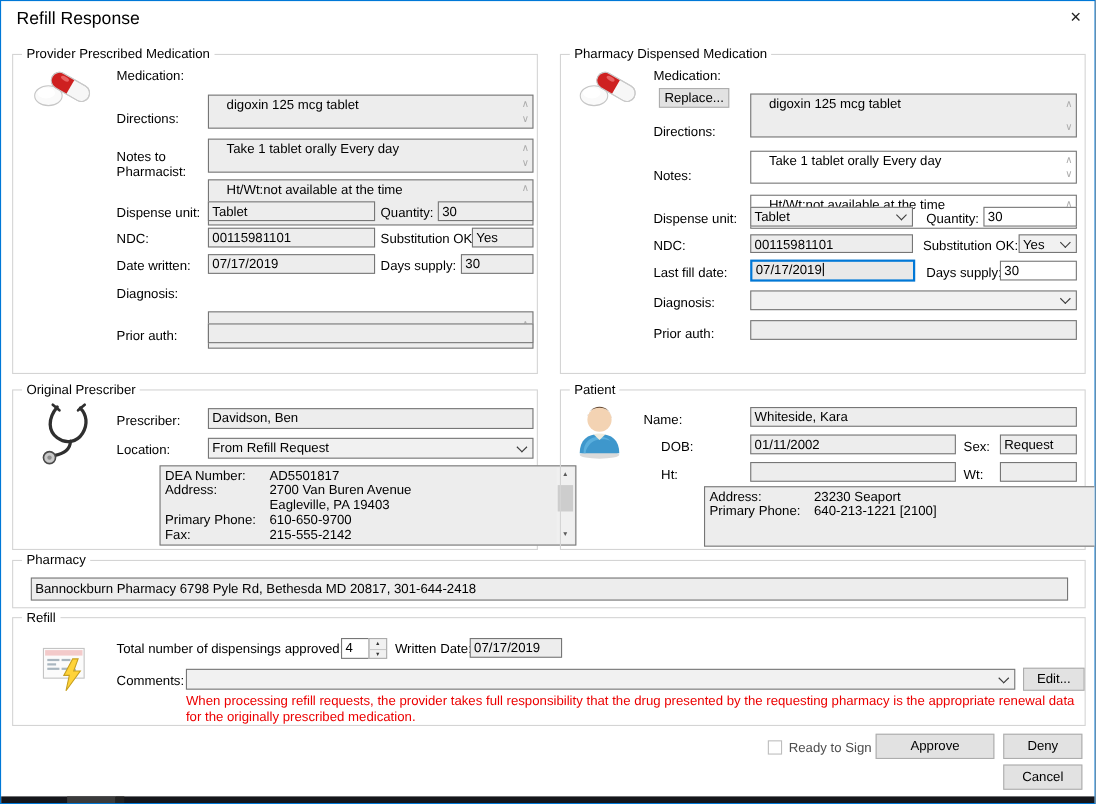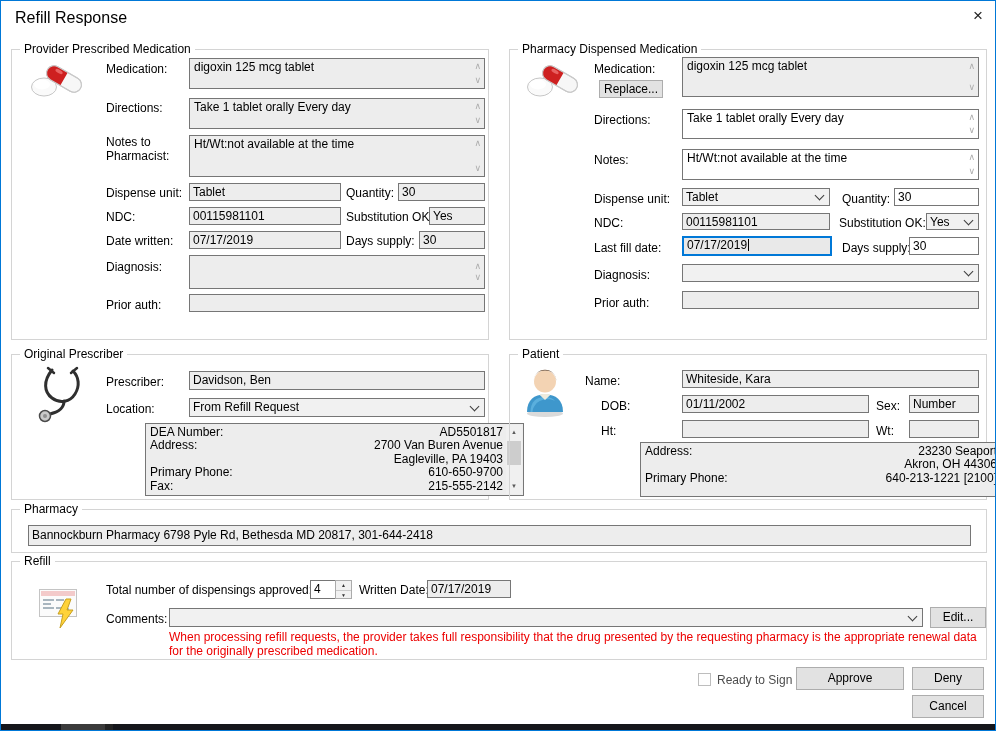--- a/index.html
+++ b/index.html
@@ -10,33 +10,33 @@
   .closebtn { position:absolute; left:962px; top:3px; width:30px; height:24px; text-align:center;
               font-size:17px; line-height:24px; color:#222; cursor:default; }
   .grp { position:absolute; border:1px solid #D4D4D4; box-sizing:border-box; }
   .cap { position:absolute; top:-8px; left:8px; background:#fff; padding:0 4px; line-height:15px; white-space:nowrap; }
   .lbl { position:absolute; line-height:14px; white-space:nowrap; }
   .wrap { white-space:normal; }
   .fld { position:absolute; box-sizing:border-box; border:1px solid #767676; background:#EDEDED;
          padding:1px 3px 0 3px; line-height:14px; white-space:nowrap; overflow:hidden; }
   .white { background:#fff; }
   .combo { background:#F1F1F1; padding-right:18px; }
-  .ml { white-space:normal; line-height:13px; padding:2px 17px 2px 4px; }
+  .ml { white-space:normal; line-height:13px; padding:2px 17px 2px 16px;margin-top:28px; }
   .chev { position:absolute; right:6px; top:50%; margin-top:-5px; width:6px; height:6px;
           border-right:1.5px solid #3C3C3C; border-bottom:1.5px solid #3C3C3C; transform:rotate(45deg); }
   .sc { position:absolute; right:3px; color:#ACACAC; font-size:9px; line-height:9px; }
   .btn { position:absolute; box-sizing:border-box; border:1px solid #ADADAD; background:#E2E2E2;
          text-align:center; cursor:default; overflow:hidden; }
   .focusfld { border:2px solid #0078D7; background:#E9E9E9; padding-top:0; }
   .caret { display:inline-block; width:1px; height:12px; background:#000; vertical-align:-2px; margin-left:1px; }
   .infobox { position:absolute; box-sizing:border-box; border:1px solid #767676; background:#EDEDED;
              padding:2px 20px 2px 4px; overflow:hidden;margin-left:39px; }
   .irow { display:flex; line-height:13.4px; }
   .il { width:95px; flex:none; }
-  .iv { flex:1;text-align:right; }
+  .iv { flex:1; }
   .sbar { position:absolute; top:1px; bottom:1px; right:1px; width:16px; background:#F0F0F0; }
   .sbtn { position:absolute; left:0; width:16px; height:15px; font-size:6px; color:#5A5A5A;
           text-align:center; line-height:15px; }
   .sthumb { position:absolute; left:1px; width:14px; background:#CDCDCD; }
   .spin { position:absolute; box-sizing:border-box; border:1px solid #767676; background:#fff;
           line-height:16px; padding:0 3px; }
   .spinbtns { position:absolute; box-sizing:border-box; border:1px solid #ABABAB; background:#F1F1F1; }
   .spinbtns div { height:50%; font-size:5px; color:#333; text-align:center; line-height:8px; }
   .spinbtns div:first-child { border-bottom:1px solid #C9C9C9; }
   .chk { position:absolute; width:13px; height:13px; box-sizing:border-box;
@@ -220,33 +220,29 @@
     <path d="M10.5 48 C10.5 38 16 33 25 33 C30 33 33 34.5 35 37 C30 34 20 35 16 40 C13 43.5 12.5 46 12.5 48 Z" fill="#5FB3DF" opacity="0.85"></path>
     <path d="M19.5 30.8 L25 36 L30.5 30.8 C28 29.8 22 29.8 19.5 30.8 Z" fill="#EFEBDD"></path>
     <circle cx="25" cy="17.5" r="11" fill="#F3D3B3"></circle>
     <path d="M13.8 17 A11.2 11.2 0 0 1 36.2 17 C36.2 11.5 32.5 6.6 25 6.6 C17.5 6.6 13.8 11.5 13.8 17 Z" fill="#5D3F26"></path>
   </svg>
   <div class="lbl" style="left:584px;top:373px">Name:</div>
   <div class="fld" style="left:681px;top:369px;width:297px;height:18px">Whiteside, Kara</div>
   <div class="lbl" style="left:600px;top:398px">DOB:</div>
   <div class="fld" style="left:681px;top:394px;width:187px;height:18px">01/11/2002</div>
   <div class="lbl" style="left:875px;top:398px">Sex:</div>
-  <div class="fld" style="left:908px;top:394px;width:70px;height:18px">Number</div>
+  <div class="fld" style="left:908px;top:394px;width:70px;height:18px">Request</div>
   <div class="lbl" style="left:600px;top:423px">Ht:</div>
   <div class="fld" style="left:681px;top:419px;width:187px;height:18px"></div>
   <div class="lbl" style="left:875px;top:423px">Wt:</div>
   <div class="fld" style="left:908px;top:419px;width:70px;height:18px"></div>
   <div class="infobox" style="left:600px;top:441px;width:378px;height:55px">
     <div class="irow">
         <span class="il">Address:</span>
         <span class="iv">23230 Seaport</span>
-      </div>
-    <div class="irow">
-        <span class="il"></span>
-        <span class="iv">Akron, OH 44306</span>
       </div>
     <div class="irow">
         <span class="il">Primary Phone:</span>
         <span class="iv">640-213-1221 [2100]</span>
       </div>
     <span class="sc" style="top:4px">∧</span>
     <span class="sc" style="bottom:4px">∨</span>
   </div>
 
   <div class="grp" style="left:10px;top:508px;width:976px;height:44px">

